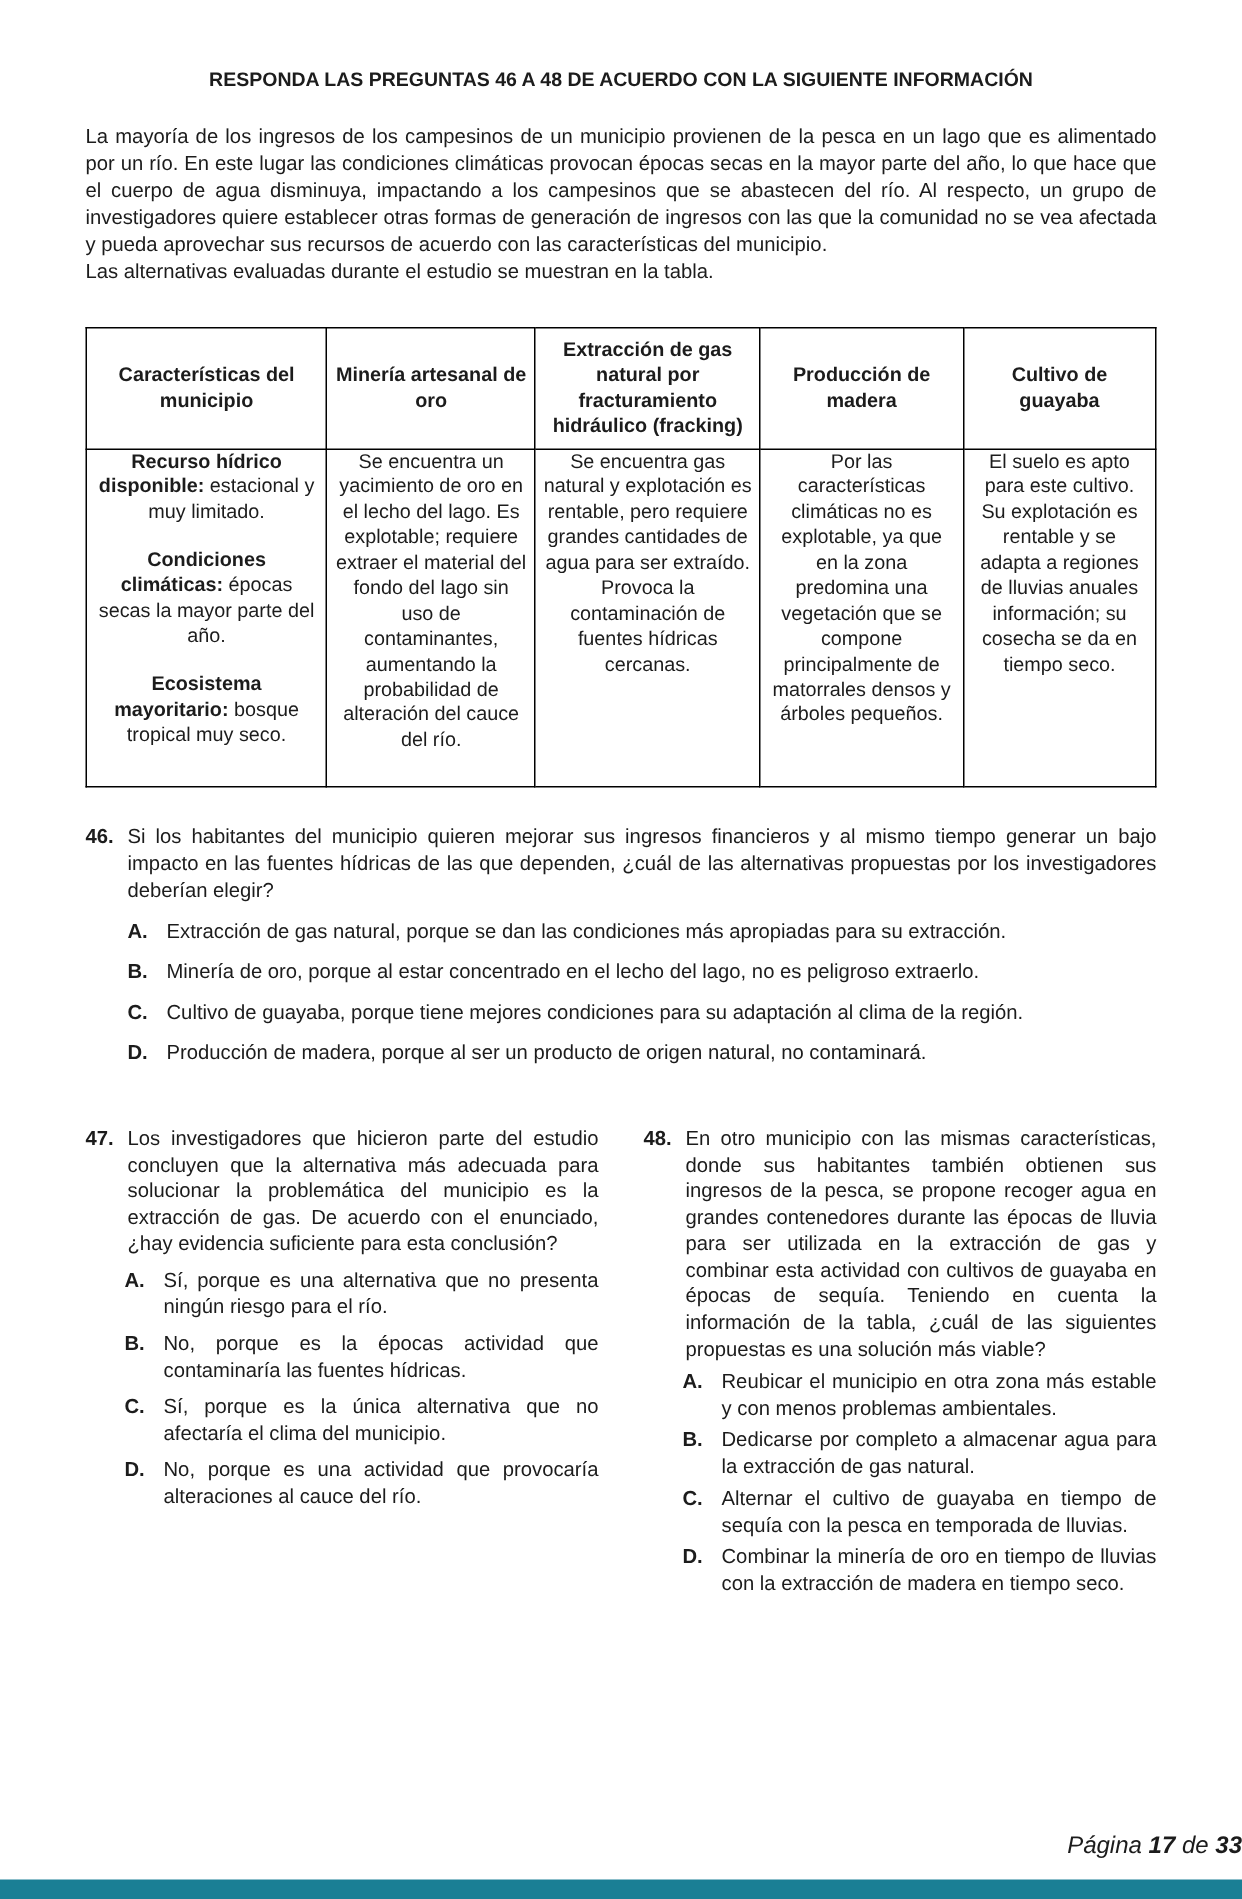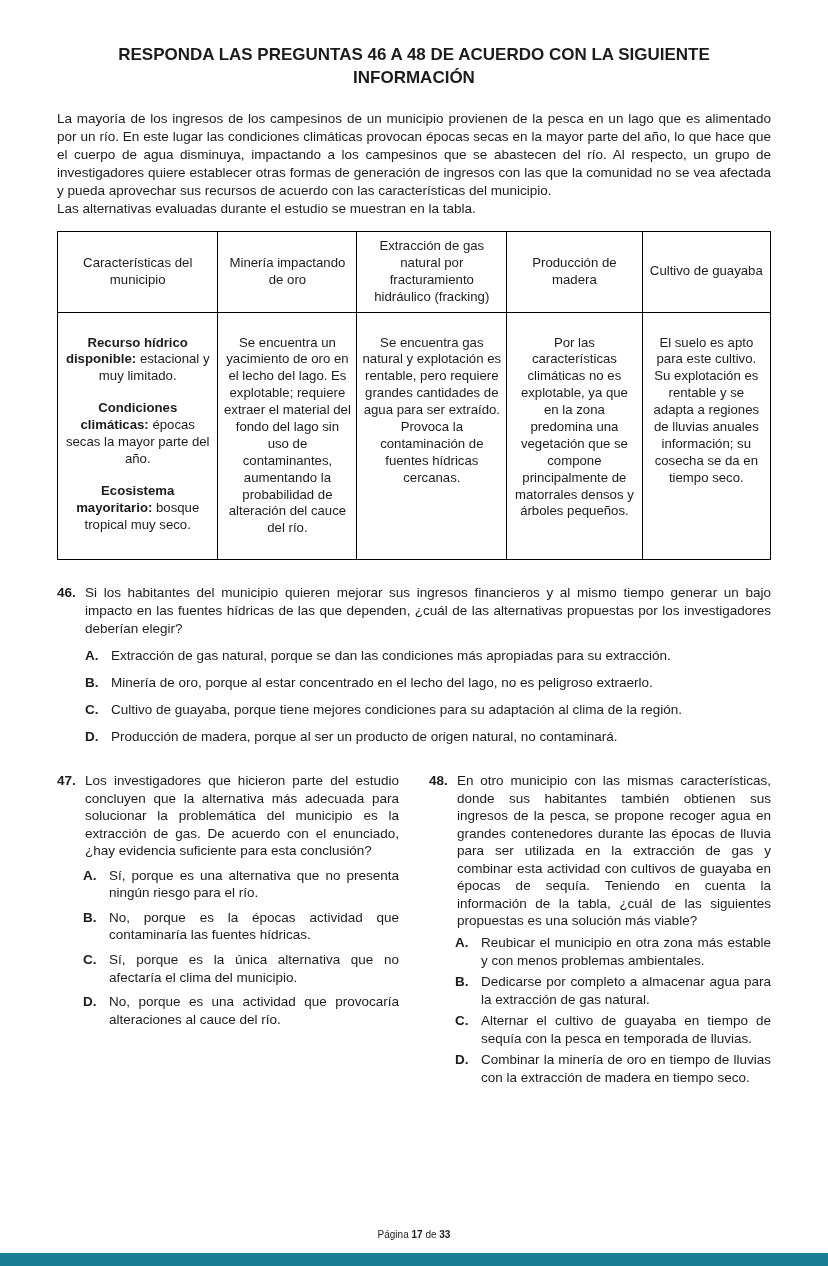--- a/index.html
+++ b/index.html
@@ -8,62 +8,62 @@
     width: 828px; height: 1266px;
     background: #ffffff;
     font-family: "Liberation Sans", sans-serif;
     color: #1c1c1c;
     position: relative;
     overflow: hidden;
   }
   .content { padding: 44px 57px 0 57px; font-size: 13.5px; line-height: 1.33; }
 
   .doc-title {
-    text-align: center; font-weight: 700; font-size: 17px;
+    text-align: center; font-weight: 700; font-size: 13px;
     margin-bottom: 21px;
   }
   .intro { text-align: justify; }
-  .caption { margin-bottom: 13px; }
+  .caption { margin-bottom: 28px; }
 
   table.alts {
     width: 100%; border-collapse: collapse;
     font-size: 13.2px; line-height: 1.28; margin-bottom: 24px;
     table-layout: fixed;
   }
   .alts th, .alts td { border: 1.4px solid #000; padding: 6px 5px; text-align: center; }
-  .alts th { font-weight: 400; vertical-align: middle; height: 74px; }
-  .alts td { vertical-align: top; padding-top: 22px; padding-bottom: 10px; }
+  .alts th { font-weight: 700; vertical-align: middle; height: 74px; }
+  .alts td { vertical-align: top; padding-top: 0; padding-bottom: 10px; }
   .alts col.c1 { width: 22.5%; }
   .alts col.c2 { width: 19.5%; }
   .alts col.c3 { width: 21%; }
   .alts col.c4 { width: 19%; }
   .alts col.c5 { width: 18%; }
   .alts td .grp { margin-bottom: 15px; }
   .alts td .grp:last-child { margin-bottom: 16px; }
 
   .question { display: flex; }
   .qnum { font-weight: 700; min-width: 28px; flex-shrink: 0; }
   .qbody { flex: 1; text-align: justify; }
   .options { margin-left: 28px; margin-top: 2px; }
   .option { display: flex; margin-top: 9px; }
   .olet { font-weight: 700; min-width: 26px; flex-shrink: 0; }
   .otext { flex: 1; text-align: justify; }
 
-  .q46-block { margin-bottom: 26px; }
+  .q46-block { margin-bottom: 39px; }
   .q46-block .otext { text-align: left; }
 
   .twocol { display: flex; gap: 30px; line-height: 1.3; }
   .colq { flex: 1; min-width: 0; }
   .twocol .options { margin-left: 26px; }
   .twocol .option { margin-top: 7px; }
   .col-right .option { margin-top: 4px; }
 
   .footer {
     position: absolute; left: 0; right: 0; bottom: 26px;
-    text-align: center; font-size: 10px;
+    text-align: right; font-size: 16px; font-style: italic;
   }
   .footer b { font-weight: 700; }
 
   .bottom-bar {
     position: absolute; left: 0; right: 0; bottom: 0; height: 13px;
     background: #1a7f95;
   }
 </style>
 </head>
 <body>
@@ -81,21 +81,21 @@
       <colgroup>
         <col class="c1">
           <col class="c2">
           <col class="c3">
           <col class="c4">
           <col class="c5">
       </colgroup>
       <thead>
         <tr>
           <th>Características del municipio</th>
-          <th>Minería impactando de oro</th>
+          <th>Minería artesanal de oro</th>
           <th>Extracción de gas natural por fracturamiento hidráulico (fracking)</th>
           <th>Producción de madera</th>
           <th>Cultivo de guayaba</th>
         </tr>
       </thead>
       <tbody>
         <tr>
           <td>
             <div class="grp">
               <strong>Recurso hídrico disponible:</strong>

